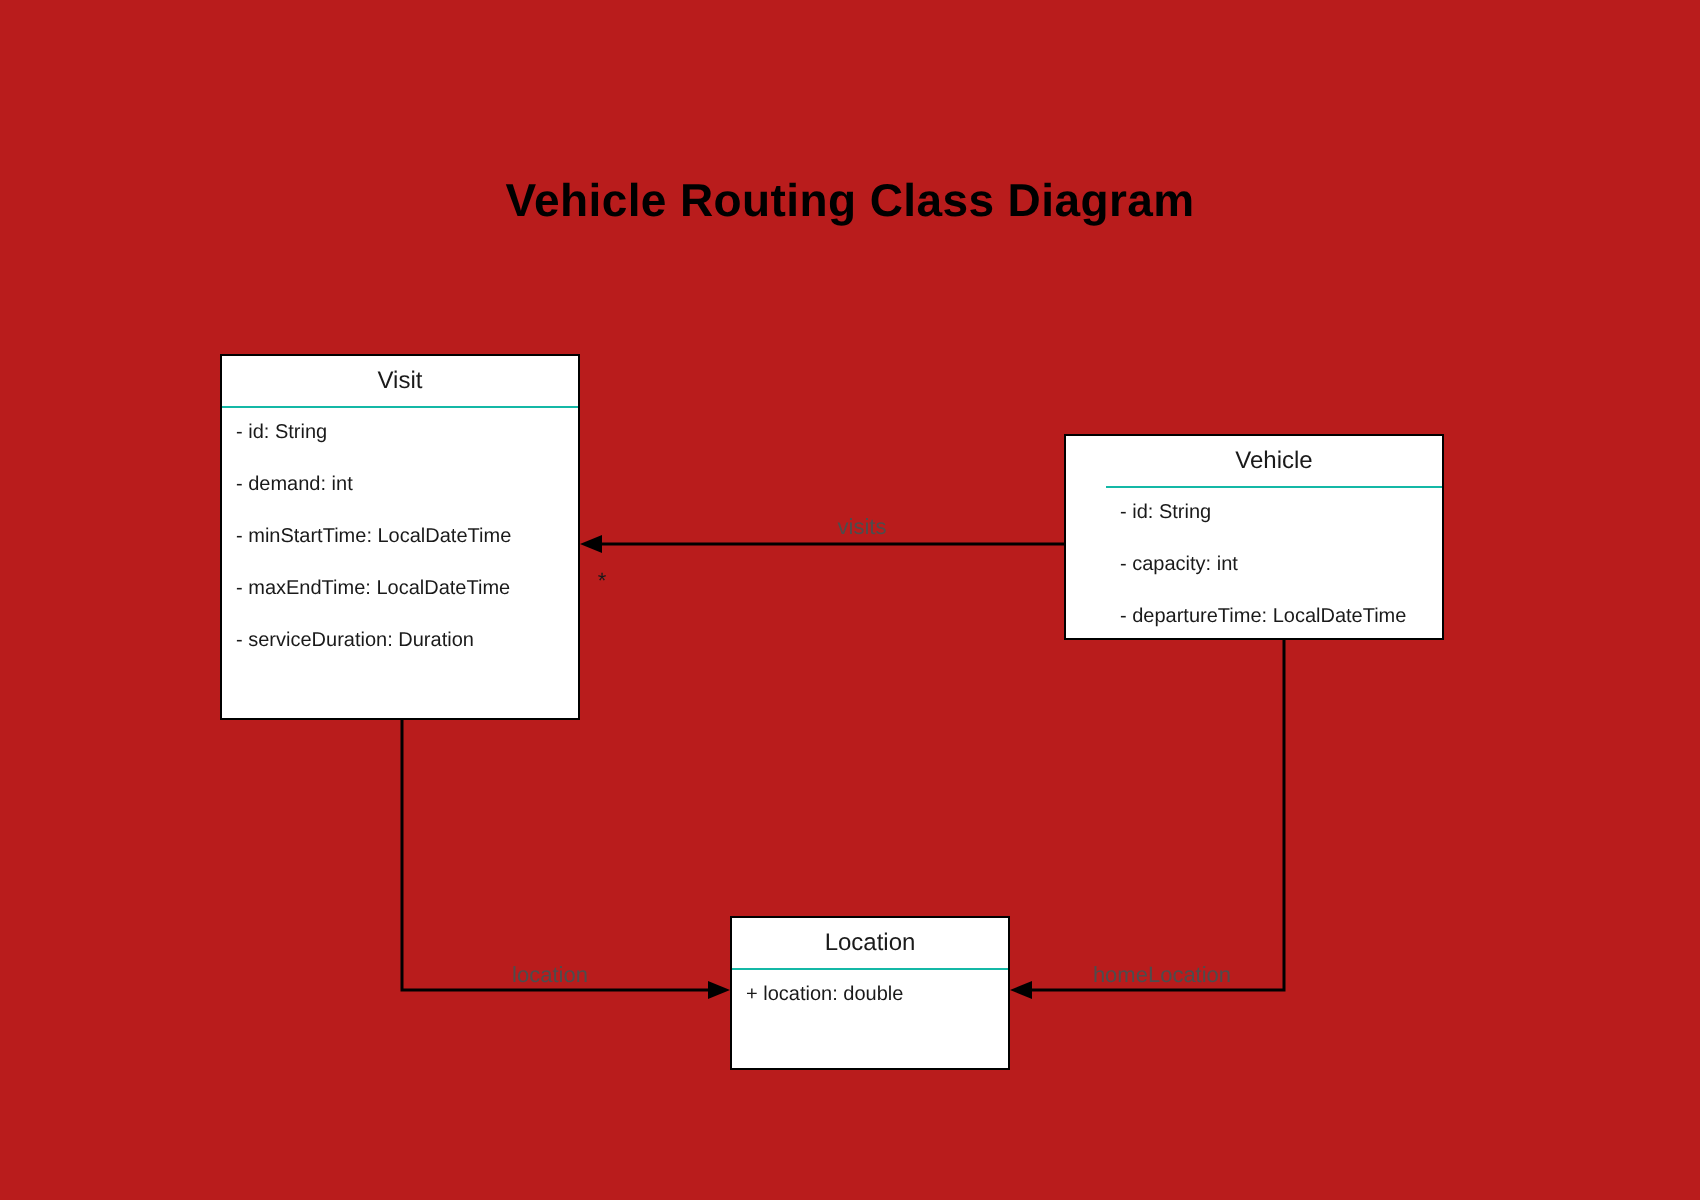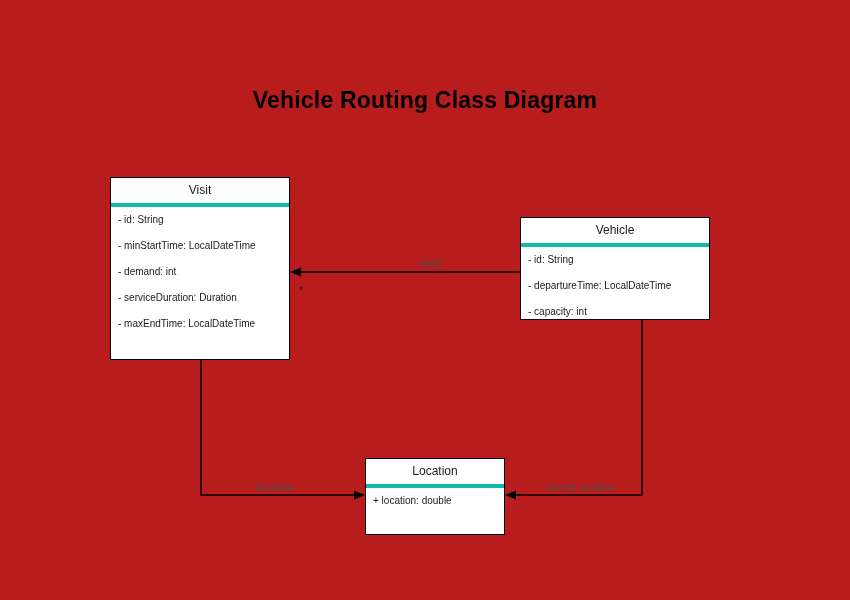--- a/index.html
+++ b/index.html
@@ -10,21 +10,21 @@
   .diagram-title{
     position:absolute;top:87px;left:0;width:100%;text-align:center;
     font-size:23px;font-weight:bold;color:#000;letter-spacing:0.2px;
   }
   .uml-class{
     position:absolute;background:#fff;border:1.5px solid #000;
     box-sizing:border-box;
   }
   .uml-header{
     height:25px;line-height:25px;text-align:center;font-size:12px;
-    color:#1a1a1a;border-bottom:4px solid #14b8a6;
+    color:#1a1a1a;border-bottom:1px solid #14b8a6;
   }
   .uml-attrs .attr{
     height:26px;line-height:26px;font-size:10px;color:#1a1a1a;
     padding-left:7px;white-space:nowrap;overflow:hidden;
   }
   .connectors{
     position:absolute;left:0;top:0;width:850px;height:600px;
     pointer-events:none;
   }
   .connectors line,.connectors path{stroke:#000;stroke-width:1.5;fill:none;}
@@ -59,33 +59,33 @@
       <path d="M642,320 L642,495 L515,495"></path>
       <polygon points="505,495 516,490.5 516,499.5"></polygon>
       <text x="581" y="491" text-anchor="middle">homeLocation</text>
     </g>
   </svg>
 
   <div class="uml-class" style="left:110px;top:177px;width:180px;height:183px;">
     <div class="uml-header">Visit</div>
     <div class="uml-attrs">
       <div class="attr">- id: String</div>
+      <div class="attr">- demand: int</div>
       <div class="attr">- minStartTime: LocalDateTime</div>
-      <div class="attr">- demand: int</div>
+      <div class="attr">- maxEndTime: LocalDateTime</div>
       <div class="attr">- serviceDuration: Duration</div>
-      <div class="attr">- maxEndTime: LocalDateTime</div>
     </div>
   </div>
 
-  <div class="uml-class" style="left:520px;top:217px;width:190px;height:103px;">
+  <div class="uml-class" style="left:532px;top:217px;width:190px;height:103px;padding-left:20px;">
     <div class="uml-header">Vehicle</div>
     <div class="uml-attrs">
       <div class="attr">- id: String</div>
+      <div class="attr">- capacity: int</div>
       <div class="attr">- departureTime: LocalDateTime</div>
-      <div class="attr">- capacity: int</div>
     </div>
   </div>
 
   <div class="uml-class" style="left:365px;top:458px;width:140px;height:77px;">
     <div class="uml-header">Location</div>
     <div class="uml-attrs">
       <div class="attr">+ location: double</div>
     </div>
   </div>
 

